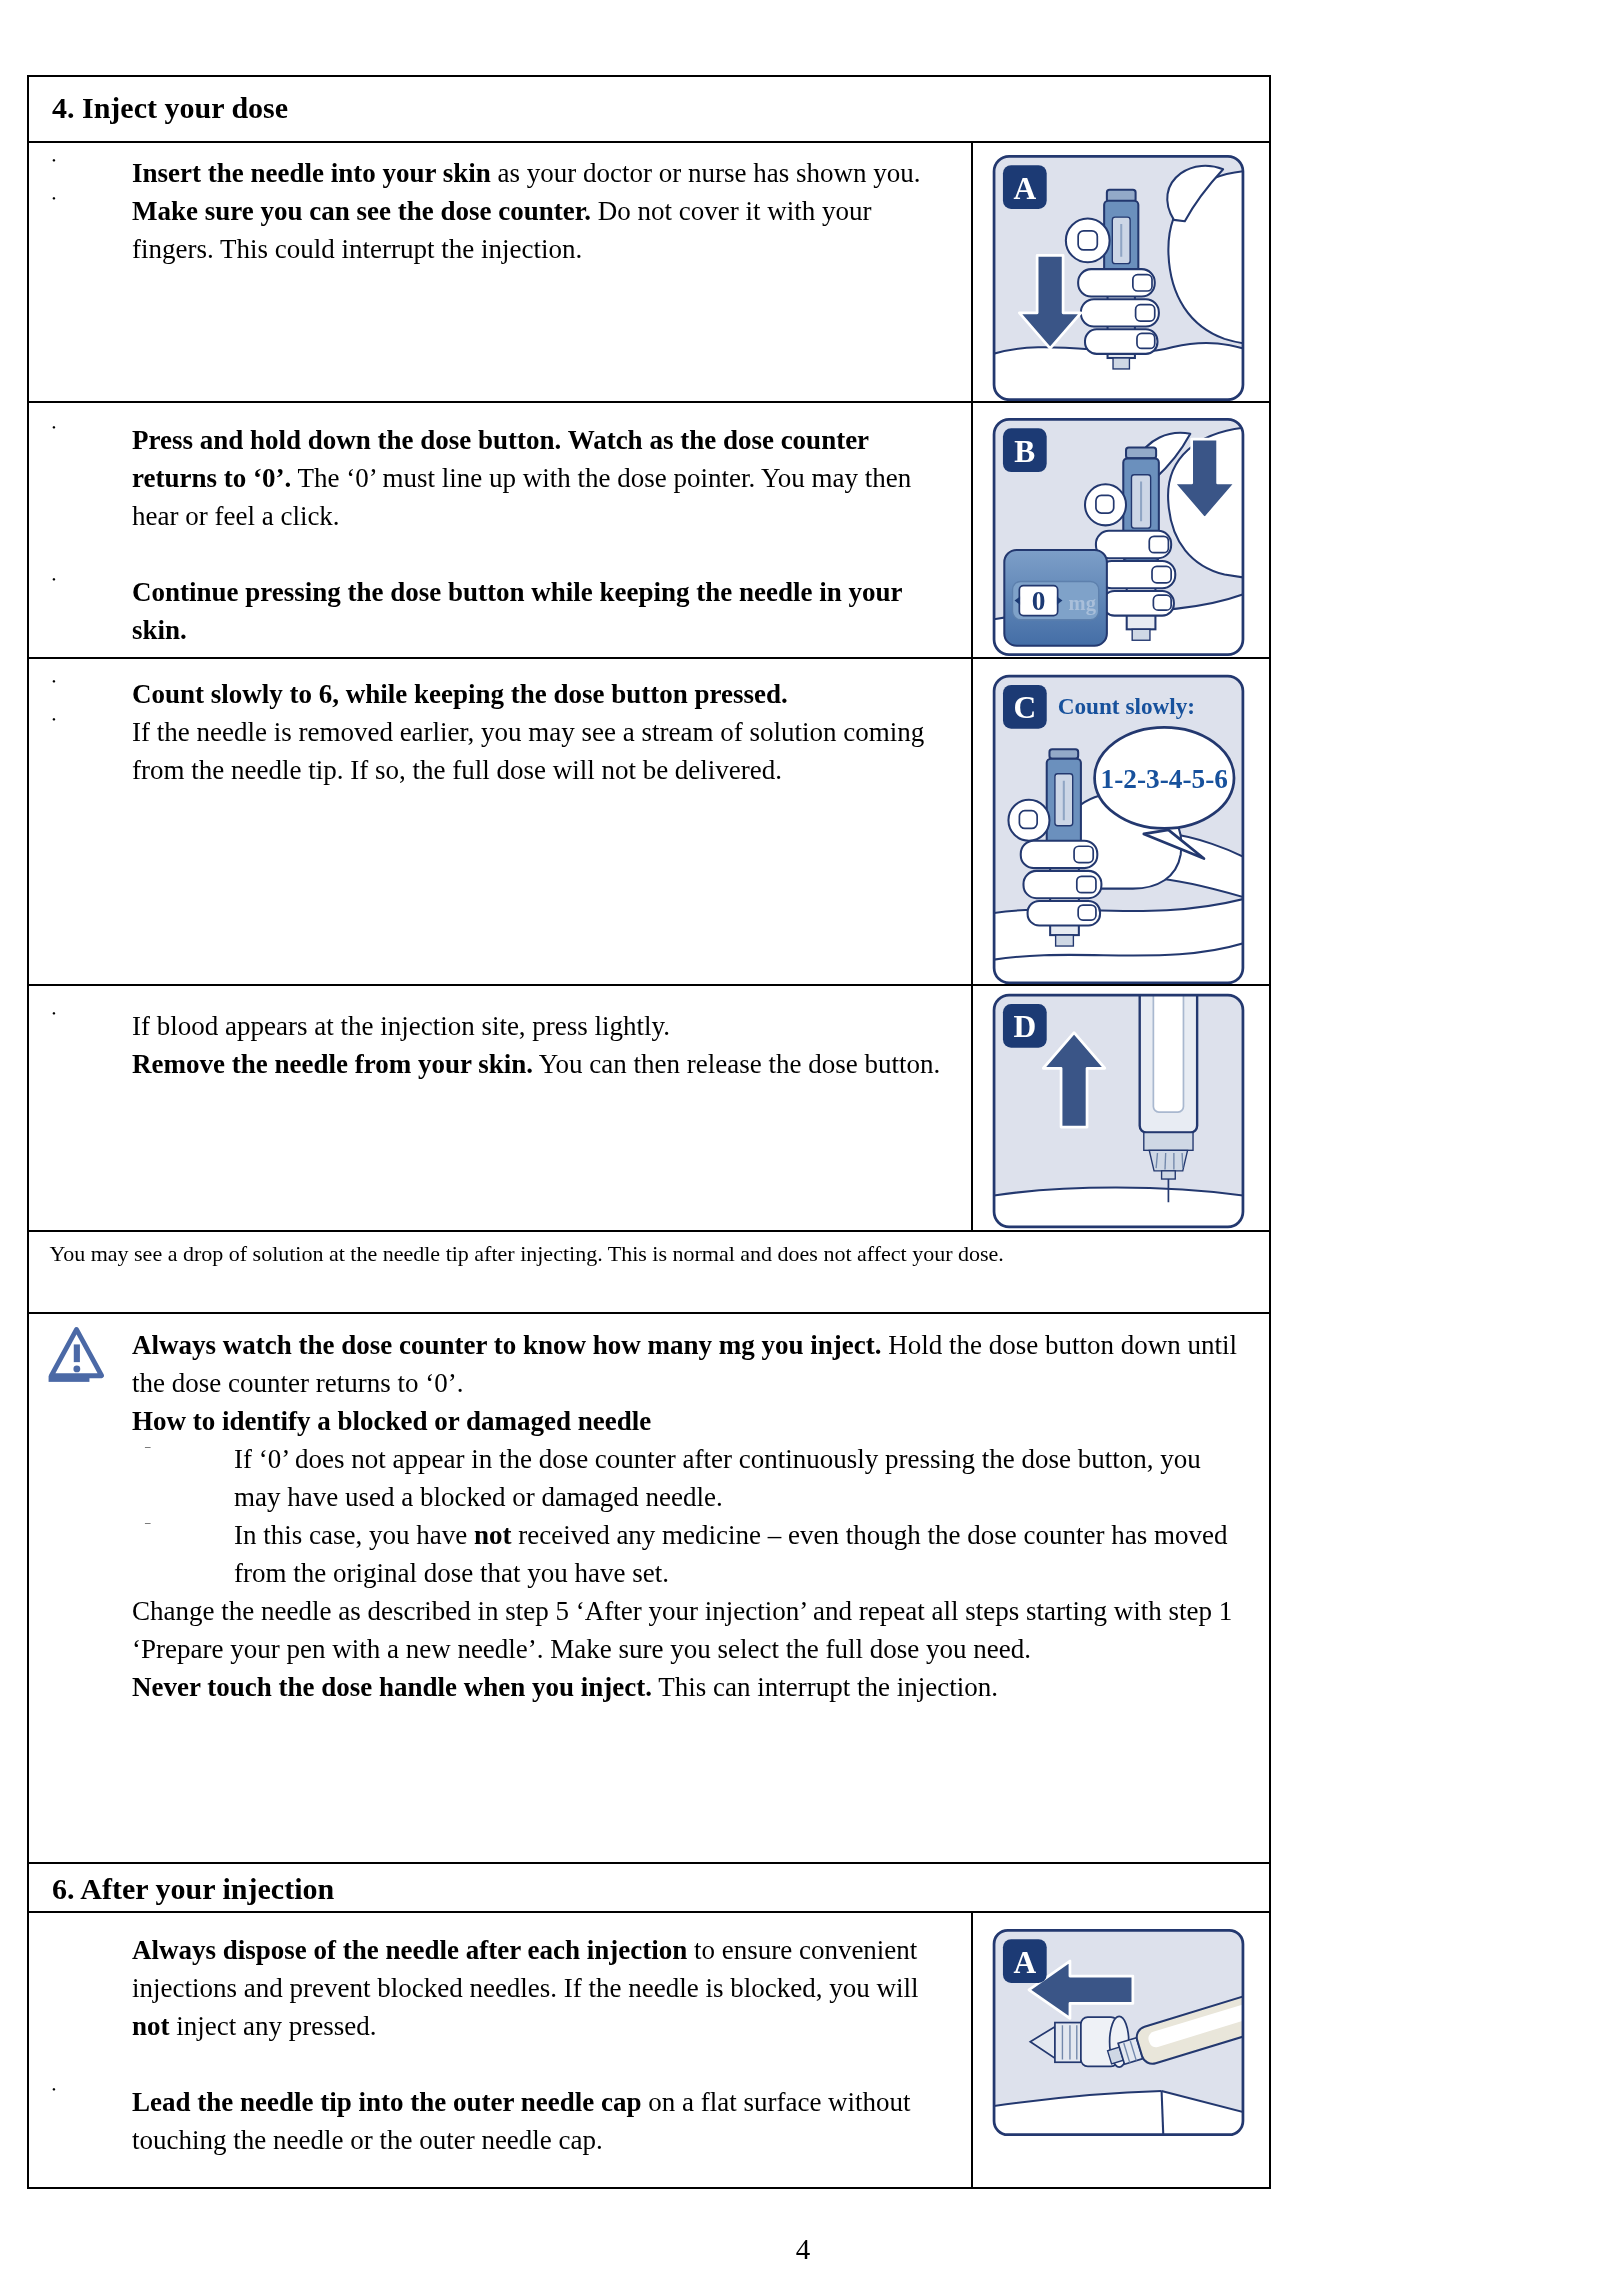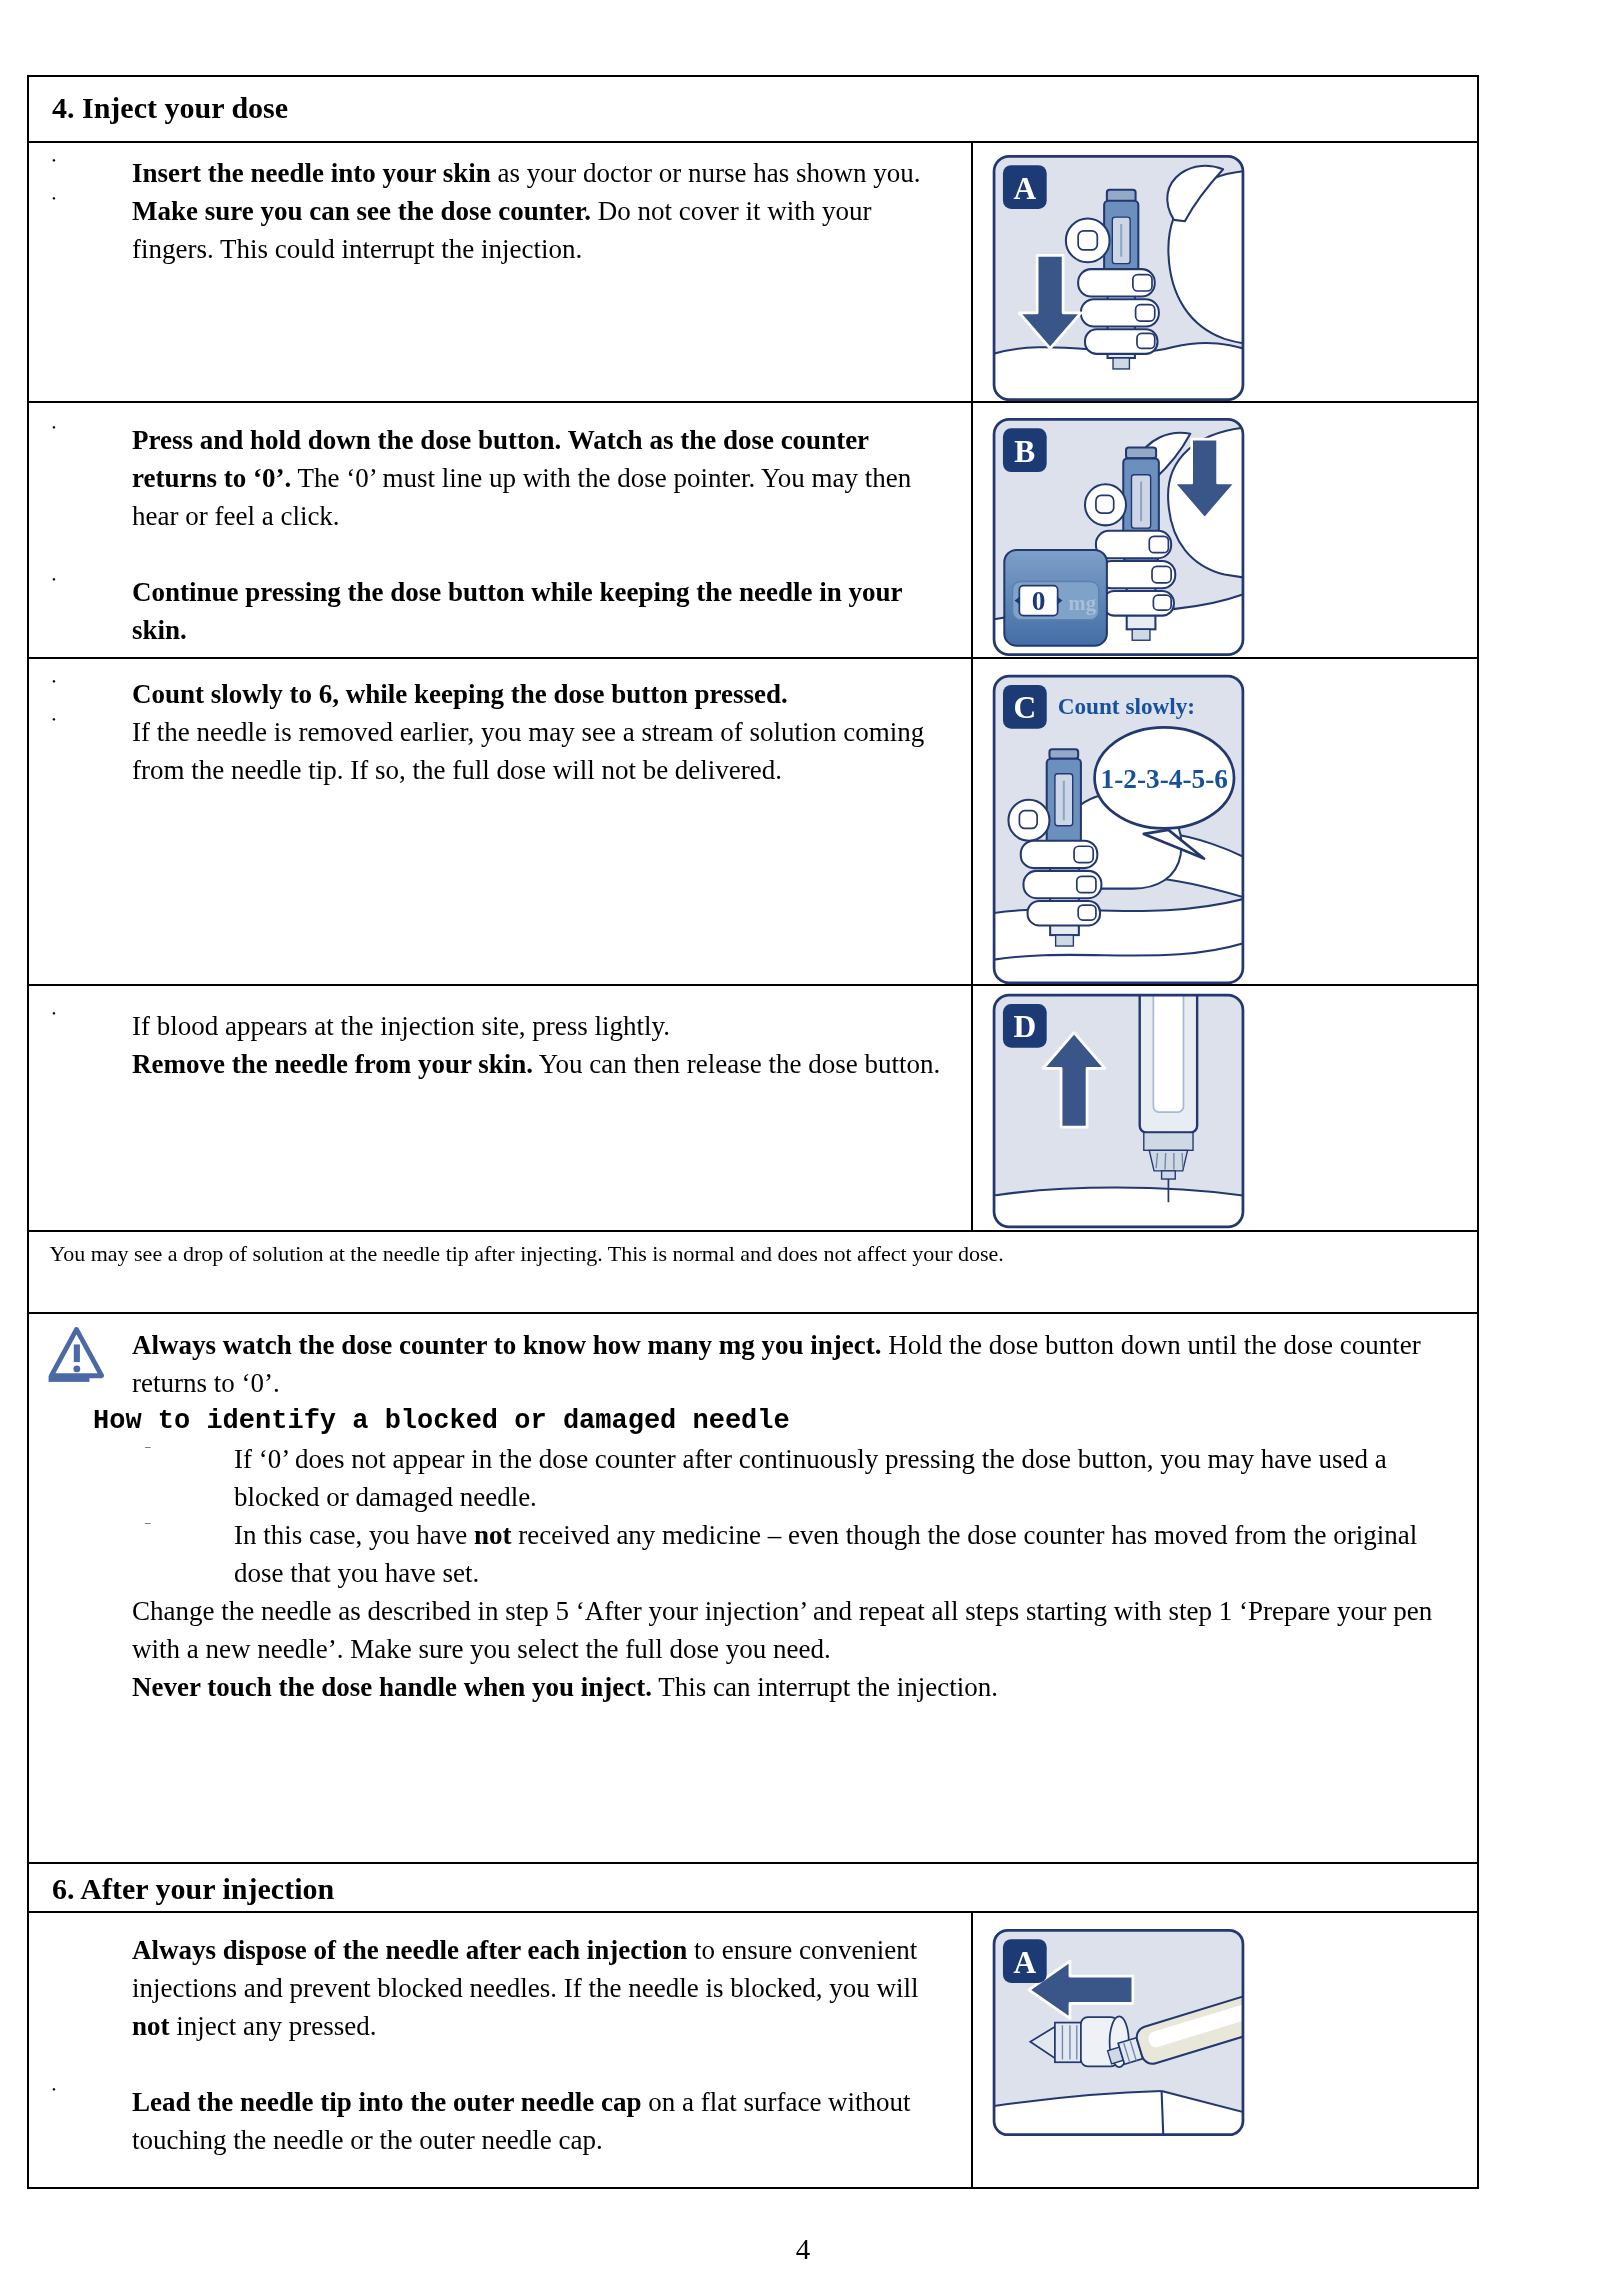--- a/index.html
+++ b/index.html
@@ -1,21 +1,21 @@
 <!DOCTYPE html>
 <html style="font-size:11px"><head>
 <meta charset="utf-8">
 <style>
   html,body{margin:0;padding:0;}
   body{
     width:1620px;height:2295px;position:relative;background:#ffffff;
     font-family:"Liberation Serif","DejaVu Serif",serif;color:#000;
   }
   .doc-table{
-    position:absolute;left:27px;top:75px;width:1452px;
+    position:absolute;left:27px;top:75px;width:1244px;
     border:2.7px solid #000;box-sizing:border-box;
   }
   .row{position:relative;border-bottom:2.7px solid #000;overflow:hidden;box-sizing:border-box;}
   .row:last-child{border-bottom:none;}
   .row.split{display:flex;}
   .cell-text{width:944px;box-sizing:border-box;border-right:2.1px solid #000;}
   .cell-fig{flex:1;position:relative;}
   .r-head4{height:66px;}
   .r-a{height:260px;}
   .r-b{height:256px;}
@@ -29,21 +29,21 @@
   .r-head5 .sec-head{padding-top:9.6px;}
   p{margin:0;font-size:27px;line-height:38px;}
   .bullet-item{position:relative;padding-left:103px;padding-right:16.4px;}
   .bullet-mark{position:absolute;left:23px;top:0;}
   .pt16{padding-top:11px;}.pt24{padding-top:16.4px;}.pt26{padding-top:18px;}.pt30{padding-top:20.5px;}
   .gap56{margin-top:38px;}
   .drop-note{padding:3.4px 25px 0 20.5px;font-size:22px;line-height:37px;}
   .warn-cell{position:relative;padding-top:12.3px;}
   .warn-icon{position:absolute;left:18px;top:9.6px;}
   .warn-p{margin:0 30px 0 103px;}
-  .warn-h{margin:0 30px 0 64px;font-weight:bold;font-family:Liberation Mono, monospace;}
+  .warn-h{margin:0 30px 0 103px;font-weight:bold;}
   .dash-item{position:relative;padding-left:205px;padding-right:30px;}
   .dash-mark{position:absolute;left:116px;top:0;}
   .after-p{margin:0 16.4px 0 103px;}
   .page-no{position:absolute;left:27px;top:2233px;width:1552px;text-align:center;font-size:29px;}
   .fig{position:absolute;}
   
   .figbg{fill:#dde1ec;}
   .figframe{fill:none;stroke:#23386f;stroke-width:4px;}
   .labelbox{fill:#1c3a74;}
   .labeltext{fill:#ffffff;font-size:46px;font-weight:bold;text-anchor:middle;font-family:"Liberation Serif",serif;}

